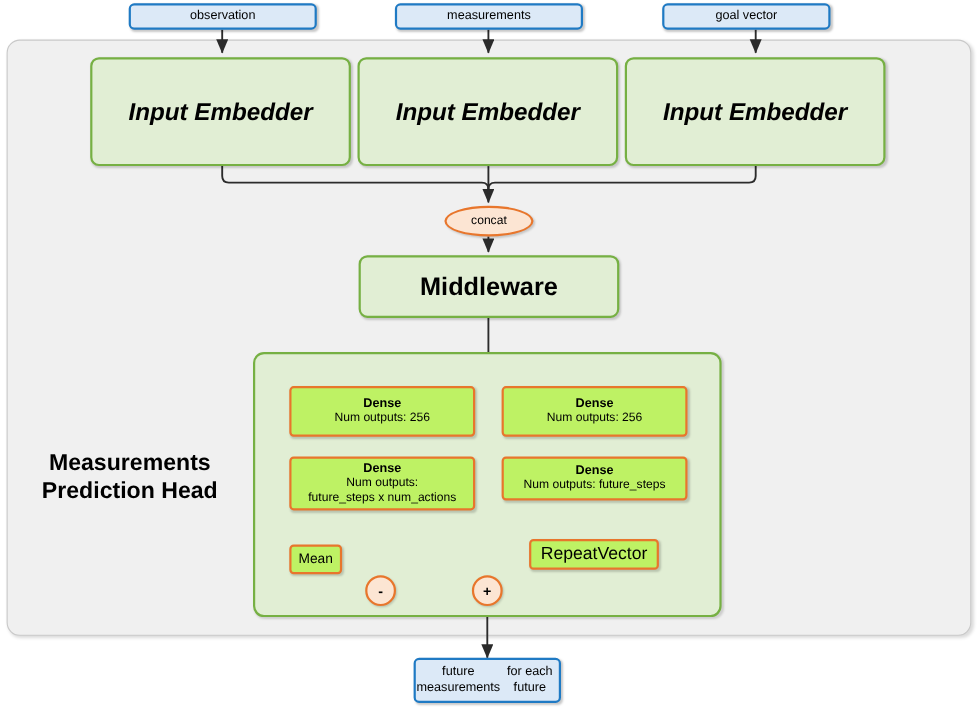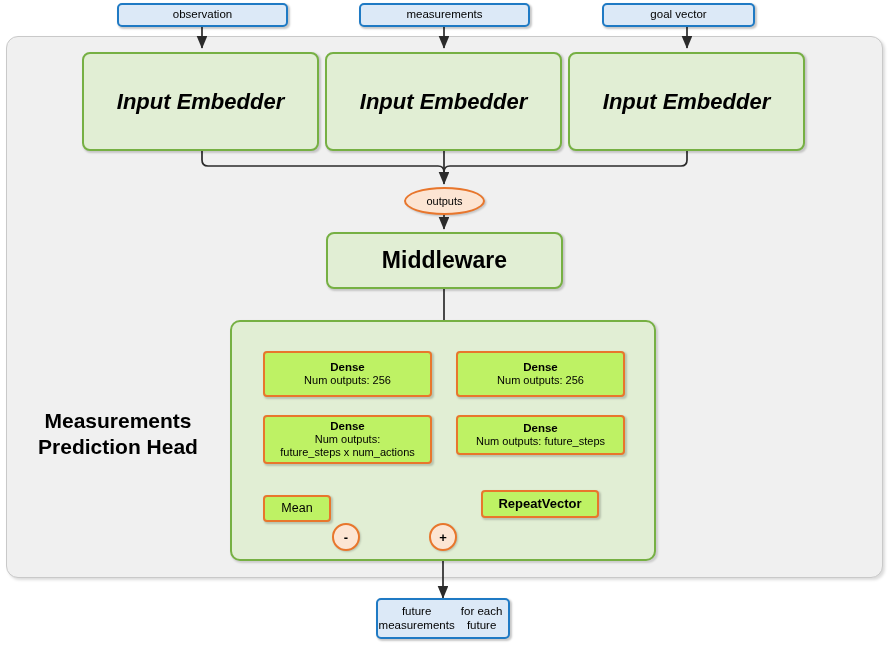--- a/index.html
+++ b/index.html
@@ -92,22 +92,22 @@
     flex-direction: column;
   }
   .orange-box .ttl {
     font-weight: bold;
     font-size: 11.5px;
   }
   .orange-box .sub {
     font-size: 11px;
   }
   .repeat-vector {
-    font-weight: bold;
-    font-size: 13px;
+    font-weight: normal;
+    font-size: 16px;
   }
   .mean-box {
     font-size: 12.5px;
   }
   
   .concat {
     position: absolute;
     background: #fce5d3;
     border: 2px solid #e8762c;
     border-radius: 50%;
@@ -227,21 +227,21 @@
     <span>Input Embedder</span>
   </div>
   <div class="node green-box embedder" style="left:325px; top:52px; width:237px; height:99px;">
     <span>Input Embedder</span>
   </div>
   <div class="node green-box embedder" style="left:568px; top:52px; width:237px; height:99px;">
     <span>Input Embedder</span>
   </div>
 
   <div class="concat" style="left:404px; top:187px; width:81px; height:28px;">
-    <span>outputs</span>
+    <span>concat</span>
   </div>
 
   <div class="node green-box middleware" style="left:326px; top:232px; width:237px; height:57px;">
     <span>Middleware</span>
   </div>
 
   <div class="head-group" style="left:230px; top:320px; width:426px; height:241px;"></div>
 
   <div class="head-label">
     <div>Measurements</div>
@@ -252,21 +252,21 @@
     <span class="ttl">Dense</span>
     <span class="sub">Num outputs: 256</span>
   </div>
 
   <div class="node orange-box" style="left:263px; top:415px; width:169px; height:49px;">
     <span class="ttl">Dense</span>
     <span class="sub">Num outputs:</span>
     <span class="sub">future_steps x num_actions</span>
   </div>
 
-  <div class="node orange-box mean-box" style="left:263px; top:495px; width:68px; height:27px;">
+  <div class="node orange-box mean-box" style="left:263px; top:495px; width:48px; height:27px;">
     <span>Mean</span>
   </div>
 
   <div class="op-circle" style="left:332px; top:523px; width:28px; height:28px;">
     <span>-</span>
   </div>
 
   <div class="node orange-box" style="left:456px; top:351px; width:169px; height:46px;">
     <span class="ttl">Dense</span>
     <span class="sub">Num outputs: 256</span>

